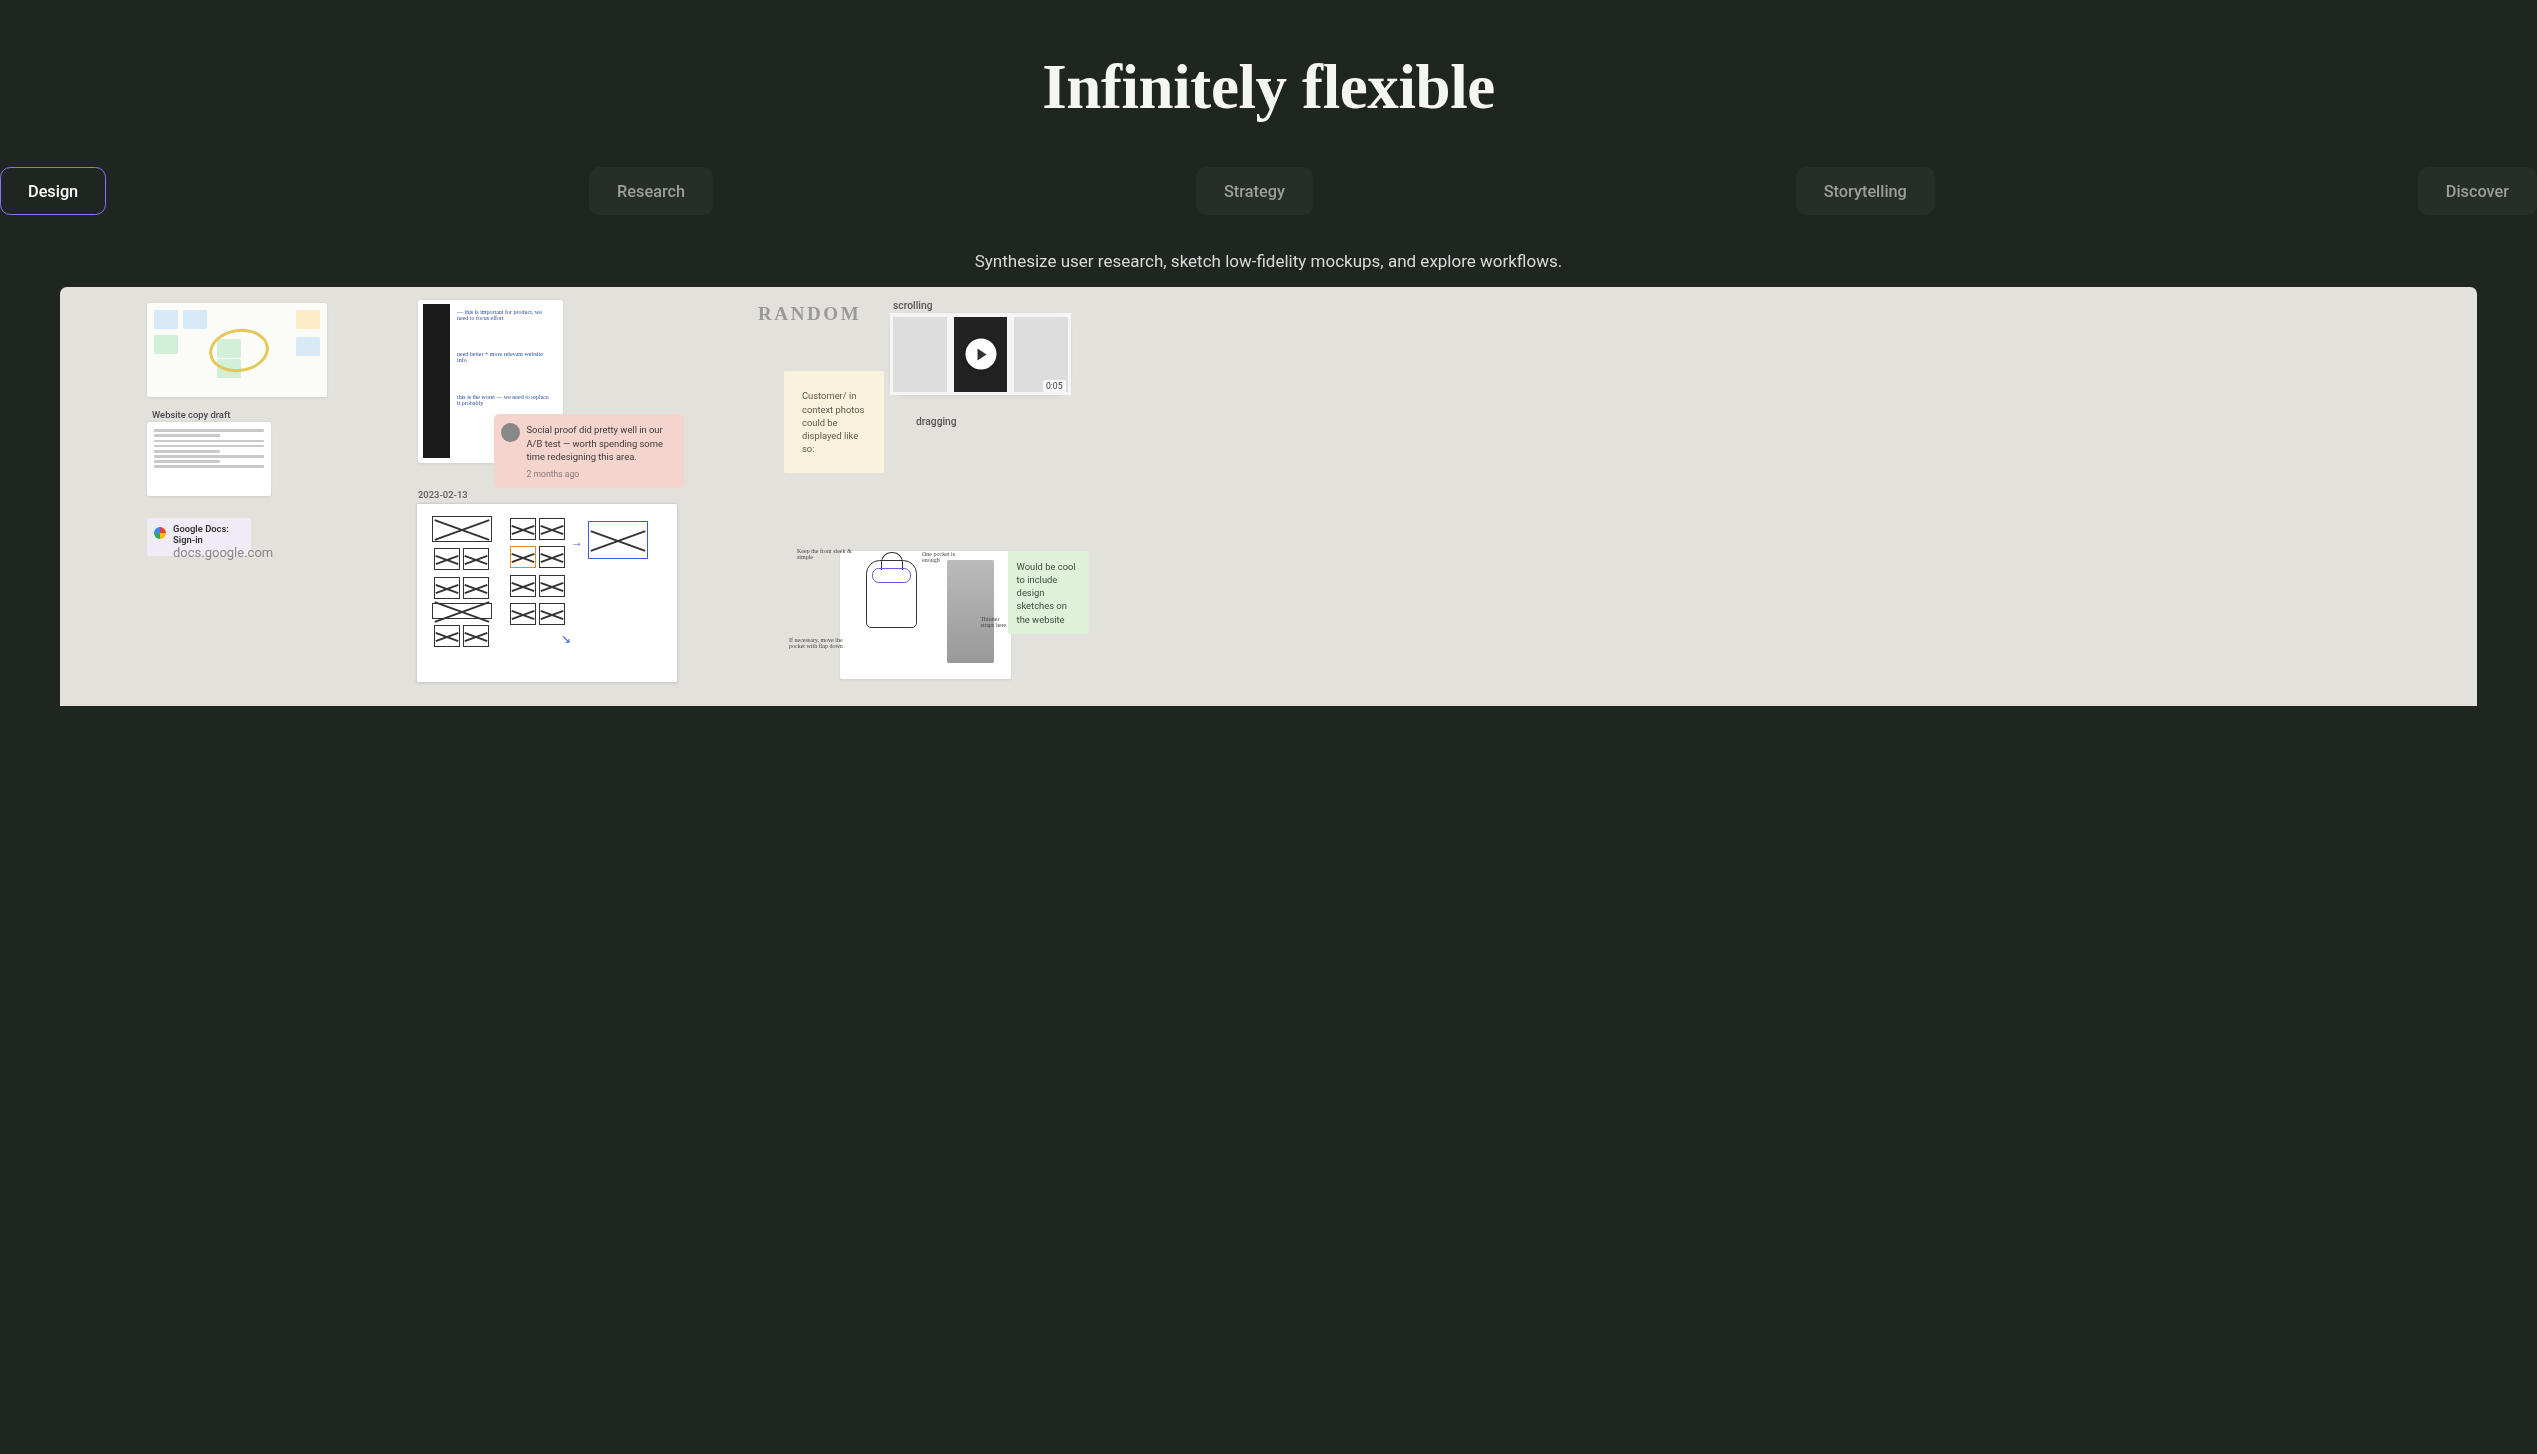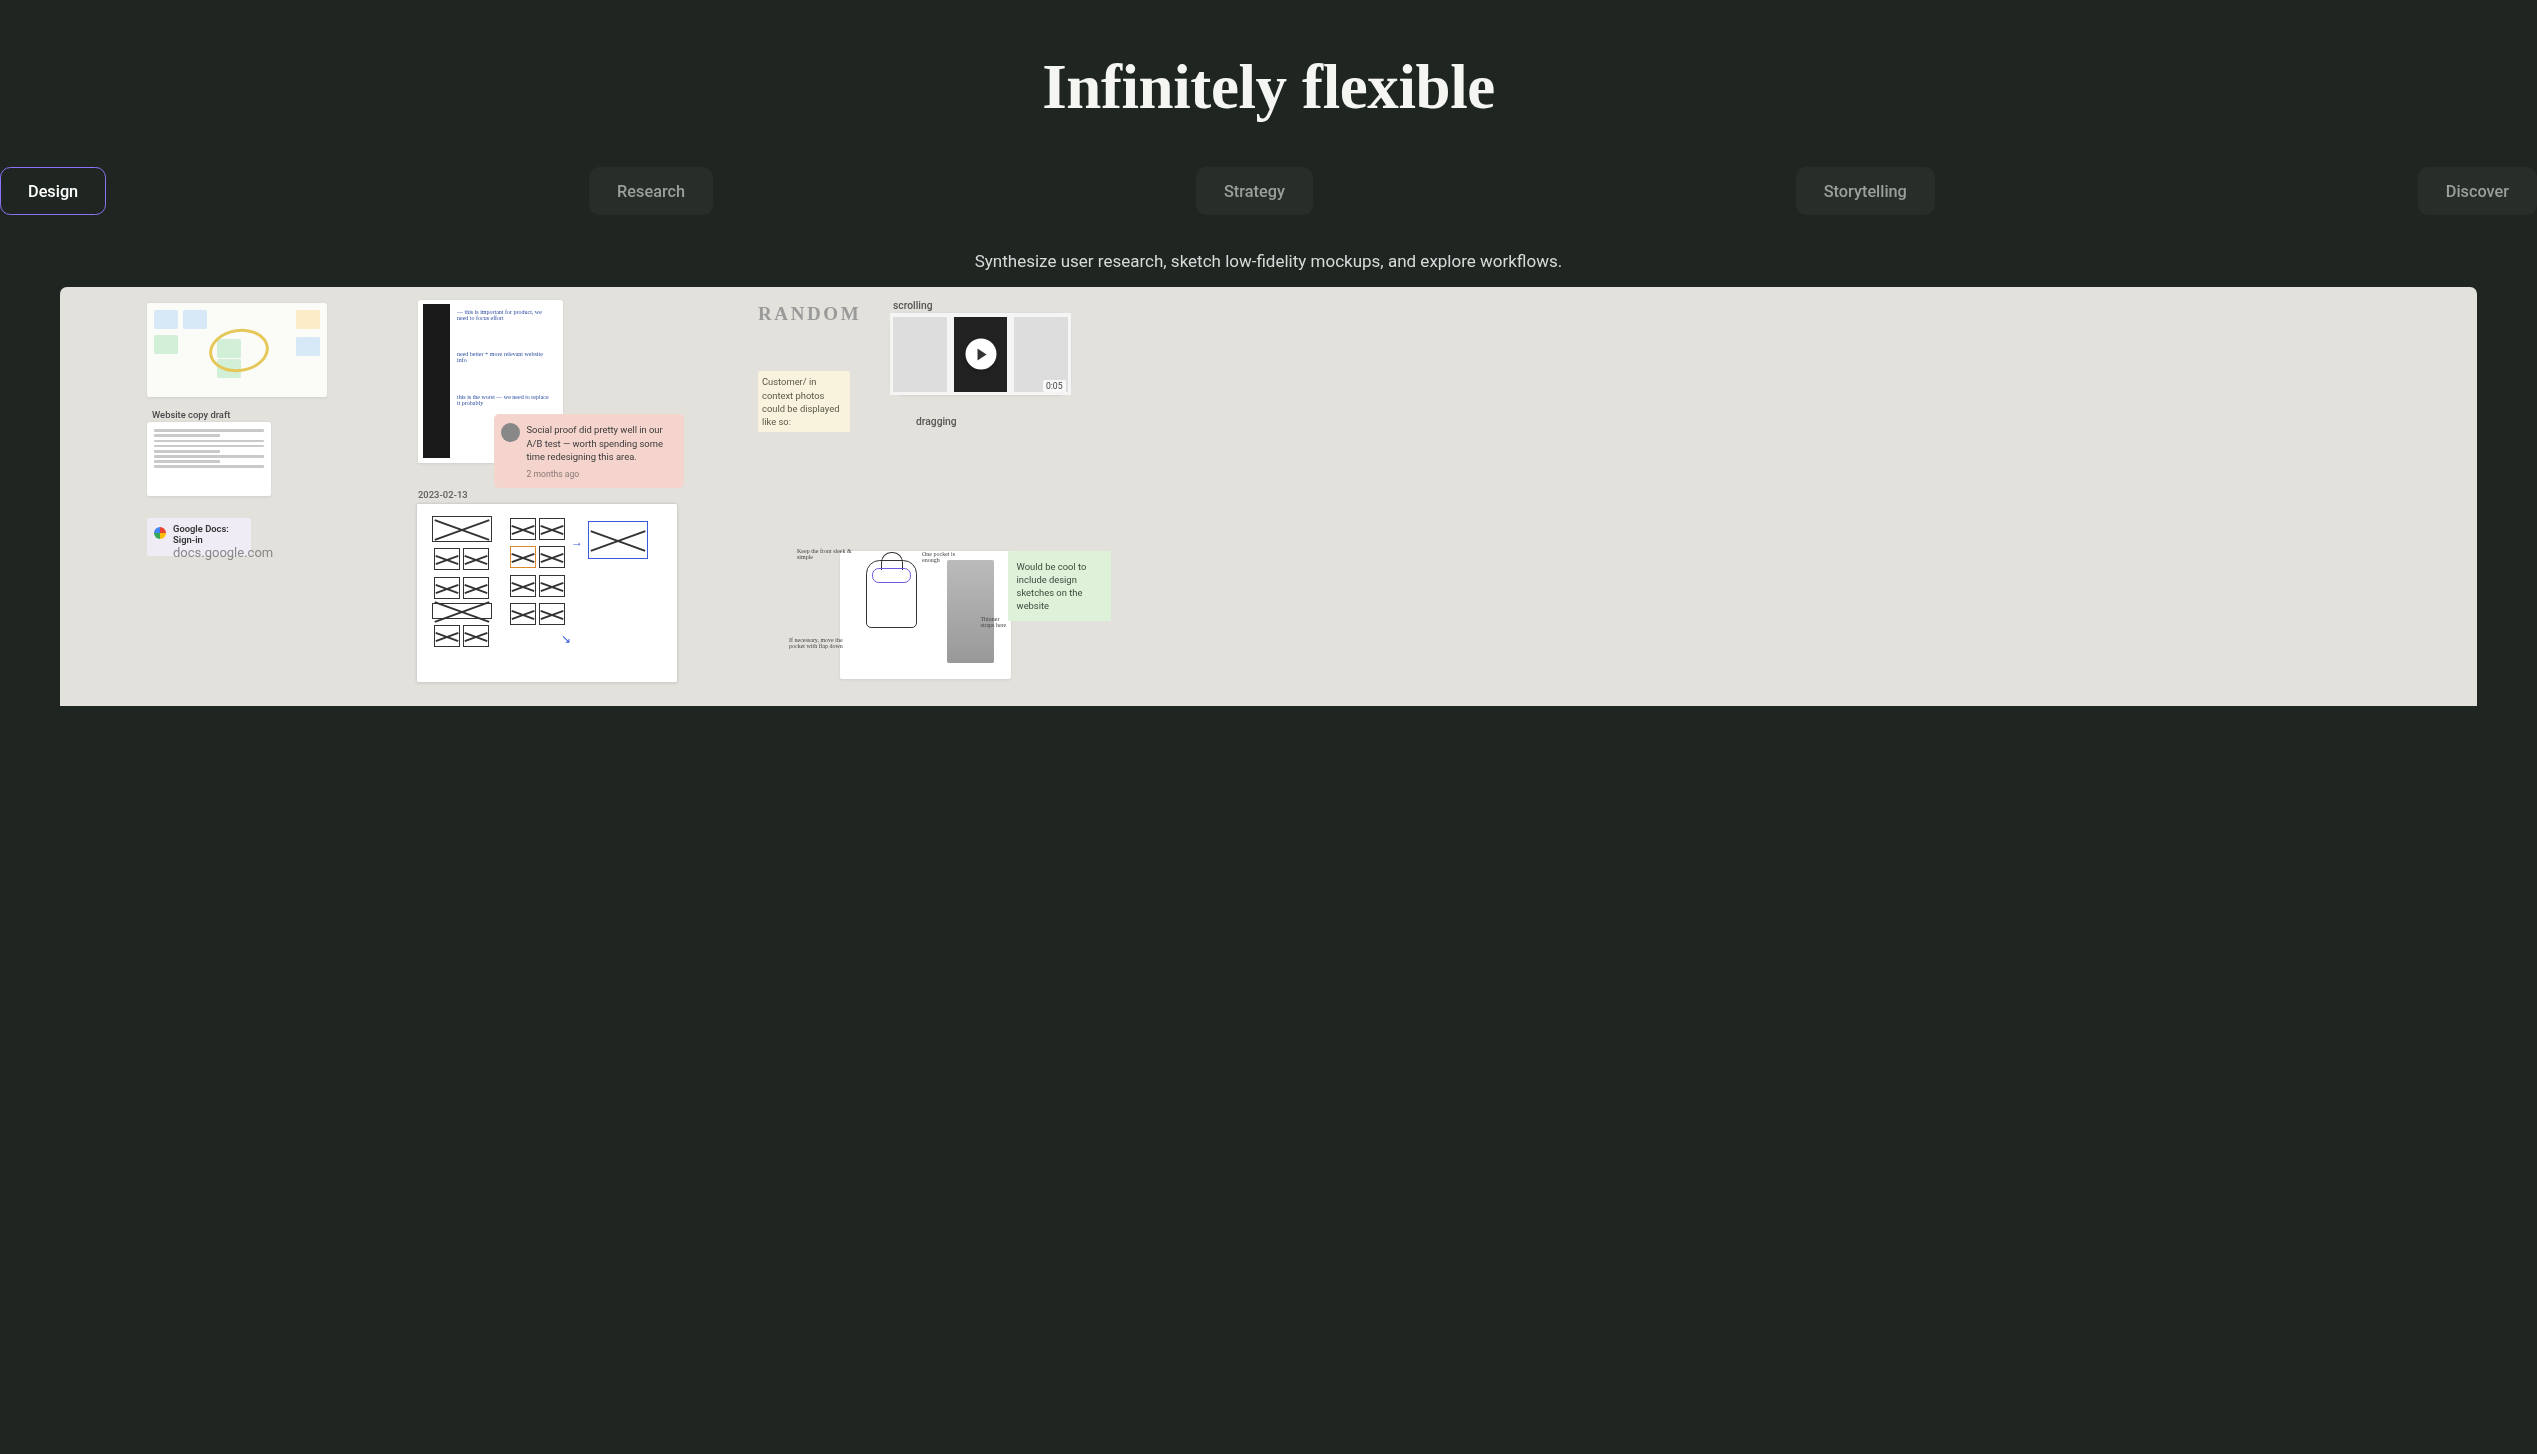--- a/index.html
+++ b/index.html
@@ -93,21 +93,21 @@
     .wireframe { top:216px; left:356px; width:262px; height:180px; border:0.9px solid #d0d0d0; }
     .wf-col { position:absolute; top:12px; width:60px; }
     .wf-box { border:1.7px solid #333; margin-bottom:4.3px; position:relative; background:#fff; }
     .wf-box::before,.wf-box::after{content:"";position:absolute;background:#333;height:1.7px;top:50%;left:0;right:0;}
     .wf-box::before{transform:rotate(20deg);} .wf-box::after{transform:rotate(-20deg);}
     .wf-box.sq{width:26px;height:22px;display:inline-block;margin:1.7px;}
     .wf-arrow { position:absolute; color:#3a5bd9; font-size:12px; }
 
     
     .random { top:15.4px; left:698px; font-family:"Comic Sans MS",cursive; font-size:19px; color:#9a9a9a; letter-spacing:2.6px; font-weight:700; }
-    .cust-note { top:84px; left:698px; width:92px; background:#f9f2dc; padding:4px; font-size:9.4px; color:#5a5a4a; border-radius:1.7px; line-height:1.4; }
+    .cust-note { top:84px; left:724px; width:100px; background:#f9f2dc; padding:18px; font-size:9.4px; color:#5a5a4a; border-radius:1.7px; line-height:1.4; }
 
     .scroll-label { top:12px; left:833px; font-size:10.3px; color:#555; }
     .vid1 { top:26px; left:830px; width:181px; height:82px; position:absolute;border-radius:14px; }
     .vid1 .inner { background:#f5f5f5; width:100%; height:100%; position:relative; display:flex; }
     .thumb { flex:1; background:#222; margin:3.4px; }
     .thumb.l { background:#ddd; }
     .play { position:absolute; top:50%; left:50%; transform:translate(-50%,-50%); width:31px; height:31px; border-radius:50%; background:#fff; display:flex; align-items:center; justify-content:center; box-shadow:0 1.7px 5.1px rgba(0,0,0,0.25);}
     .play::after { content:""; border-left:9.4px solid #333; border-top:6px solid transparent; border-bottom:6px solid transparent; margin-left:2.6px; }
     .dur { position:absolute; bottom:3.4px; right:5.1px; font-size:8.6px; color:#444; background:rgba(255,255,255,0.8); padding:0.9px 3.4px; border-radius:1.7px; }
 
@@ -117,21 +117,21 @@
     .vid2 .th { flex:1; background:#111; }
     .vid2 .th.p { background:linear-gradient(#888,#aaa); }
 
     .sketch { top:264px; left:780px; width:171px; height:128px; }
     .sketch .bag { position:absolute; left:26px; top:8.6px; width:51px; height:68px; border:1.7px solid #333; border-radius:13.7px 13.7px 5.1px 5.1px; }
     .sketch .bag::before{content:"";position:absolute;top:-8.6px;left:13.7px;width:20.5px;height:17px;border:1.7px solid #333;border-bottom:none;border-radius:10.3px 10.3px 0 0;}
     .sketch .bag .z{position:absolute;top:6.8px;left:5.1px;right:5.1px;height:15.4px;border:1.7px solid #6a5ae0;border-radius:6.8px;}
     .sketch .photo { position:absolute; right:17px; top:8.6px; width:47px; height:103px; background:linear-gradient(#bbb,#999); filter:grayscale(1); border-radius:1.7px; }
     .sketch .hn { position:absolute; font-size:6px; font-family:"Comic Sans MS",cursive; color:#444; }
 
-    .green-note { top:264px; left:948px; width:103px; background:#def2da; padding:8.6px; font-size:9.4px; color:#3a4a3a; line-height:1.4; border-radius:1.7px; }
+    .green-note { top:264px; left:948px; width:81px; background:#def2da; padding:8.6px; font-size:9.4px; color:#3a4a3a; line-height:1.4; border-radius:1.7px; }
   </style>
 </head>
 <body>
 
 <h1 class="headline">Infinitely flexible</h1>
 
 <div class="tabs">
   <div class="tab active">Design</div>
   <div class="tab">Research</div>
   <div class="tab">Strategy</div>

